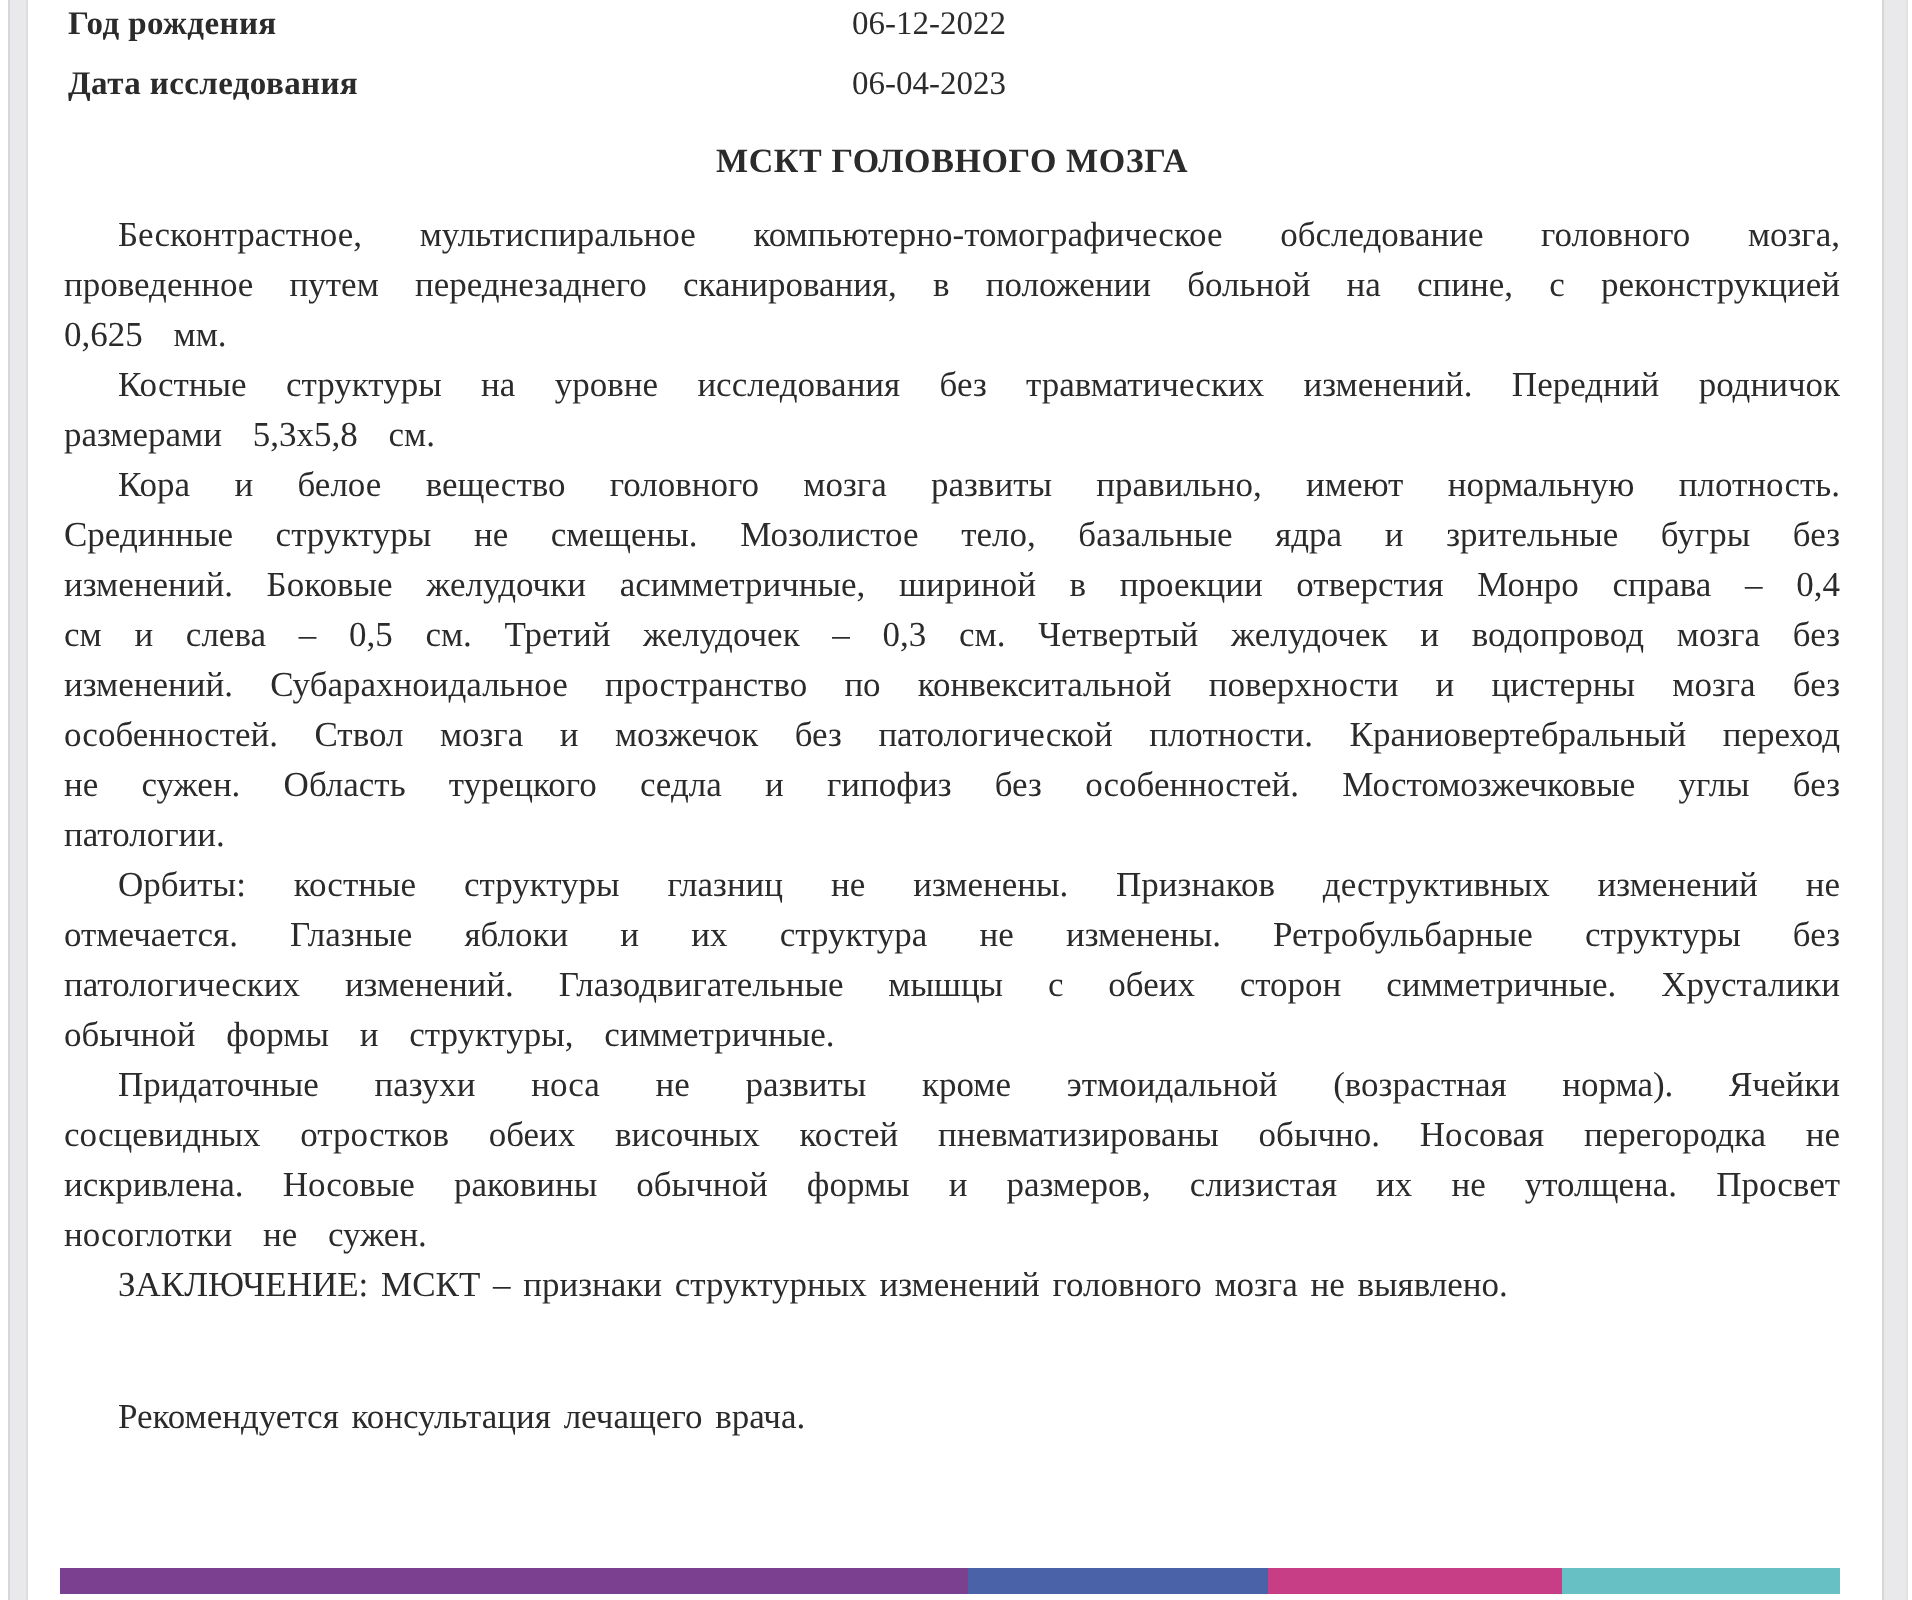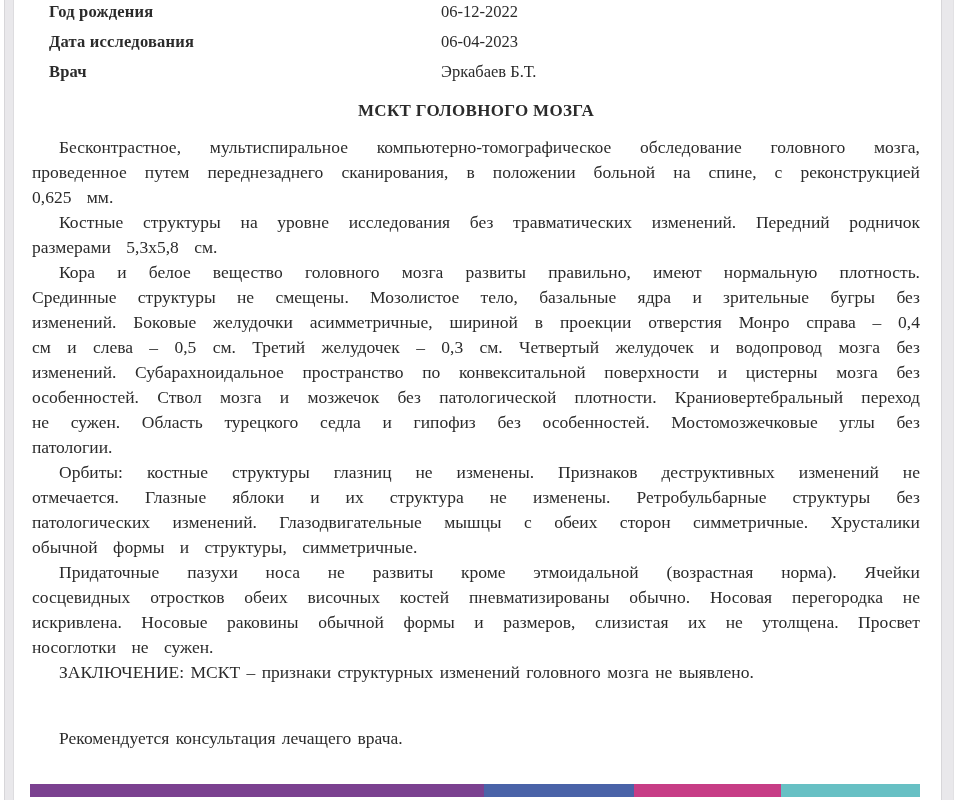--- a/index.html
+++ b/index.html
@@ -35,21 +35,21 @@
     border-right: 1px solid #e2e1e4;
   }
   .content {
     position: absolute;
     left: 32px;
     right: 36px;
     top: 0;
   }
   .meta-table {
     margin-top: 2px;
-    margin-left: 17px;
+    margin-left: 2px;
   }
   .meta-row {
     display: flex;
     height: 30px;
     align-items: flex-start;
   }
   .meta-label {
     width: 392px;
     font-weight: bold;
     font-size: 16.5px;
@@ -106,24 +106,20 @@
 
     <div class="meta-table">
       <div class="meta-row">
         <div class="meta-label">Год рождения</div>
         <div class="meta-value">06-12-2022</div>
       </div>
       <div class="meta-row">
         <div class="meta-label">Дата исследования</div>
         <div class="meta-value">06-04-2023</div>
       </div>
-      <div class="meta-row">
-        <div class="meta-label">Врач</div>
-        <div class="meta-value">Эркабаев Б.Т.</div>
-      </div>
     </div>
 
     <h1 class="doc-title">МСКТ ГОЛОВНОГО МОЗГА</h1>
 
     <p class="para first">Бесконтрастное, мультиспиральное компьютерно-томографическое обследование головного мозга, проведенное путем переднезаднего сканирования, в положении больной на спине, с реконструкцией 0,625 мм.</p>
     <p class="para">Костные структуры на уровне исследования без травматических изменений. Передний родничок размерами 5,3х5,8 см.</p>
     <p class="para">Кора и белое вещество головного мозга развиты правильно, имеют нормальную плотность. Срединные структуры не смещены. Мозолистое тело, базальные ядра и зрительные бугры без изменений. Боковые желудочки асимметричные, шириной в проекции отверстия Монро справа – 0,4 см и слева – 0,5 см. Третий желудочек – 0,3 см. Четвертый желудочек и водопровод мозга без изменений. Субарахноидальное пространство по конвекситальной поверхности и цистерны мозга без особенностей. Ствол мозга и мозжечок без патологической плотности. Краниовертебральный переход не сужен. Область турецкого седла и гипофиз без особенностей. Мостомозжечковые углы без патологии.</p>
     <p class="para">Орбиты: костные структуры глазниц не изменены. Признаков деструктивных изменений не отмечается. Глазные яблоки и их структура не изменены. Ретробульбарные структуры без патологических изменений. Глазодвигательные мышцы с обеих сторон симметричные. Хрусталики обычной формы и структуры, симметричные.</p>
     <p class="para">Придаточные пазухи носа не развиты кроме этмоидальной (возрастная норма). Ячейки сосцевидных отростков обеих височных костей пневматизированы обычно. Носовая перегородка не искривлена. Носовые раковины обычной формы и размеров, слизистая их не утолщена. Просвет носоглотки не сужен.</p>
 

